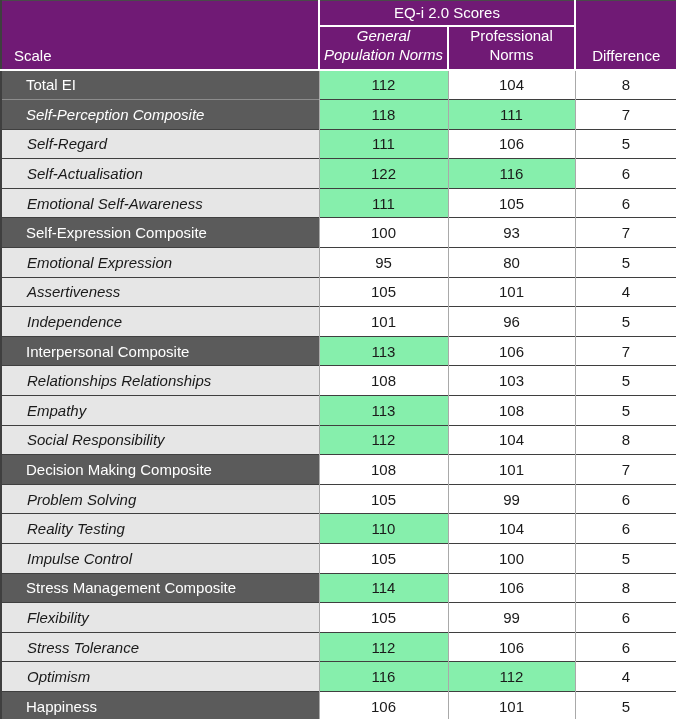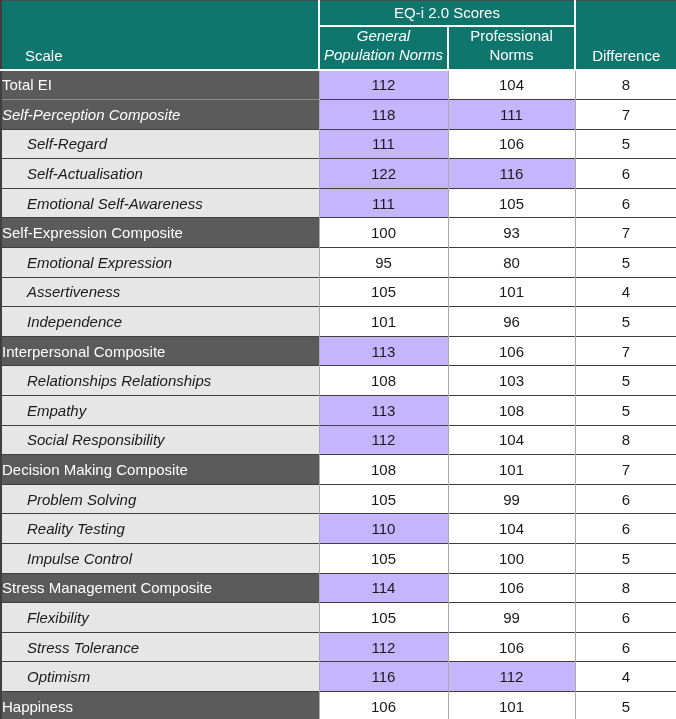--- a/index.html
+++ b/index.html
@@ -25,38 +25,38 @@
     border-top: 1px solid #4a4a4a;
     border-bottom: 2px solid #3f3f3f;
     border-right: 1px solid #a9a9a9;
   }
   col.c-scale { width: 318px; }
   col.c-gen   { width: 129px; }
   col.c-pro   { width: 127px; }
   col.c-diff  { width: 102px; }
 
   thead th {
-    background: #0f766e;
+    background: #701a75;
     color: #ffffff;
     font-weight: normal;
     vertical-align: bottom;
     overflow: hidden;
   }
   th.eqi-title {
     height: 21px;
     text-align: center;
     vertical-align: middle;
     border-left: 2px solid #ffffff;
     border-right: 2px solid #ffffff;
     border-bottom: 2px solid #ffffff;
     padding: 1px 0 2px 0;
   }
   th.scale-head {
     text-align: left;
-    padding: 0 0 5px 23px;
+    padding: 0 0 5px 12px;
     border-bottom: 2px solid #ffffff;
   }
   th.diff-head {
     text-align: center;
     padding: 8px 0 5px 0;
     border-left: 2px solid #ffffff;
     border-bottom: 2px solid #ffffff;
   }
   th.norm-head {
     height: 37px;
@@ -70,41 +70,41 @@
 
   tbody td {
     height: 28.6px;
     border-top: 1px solid #3f3f3f;
     padding: 0;
     overflow: hidden;
     white-space: nowrap;
   }
   td.scale {
     text-align: left;
-    padding-left: 0;
+    padding-left: 24px;
   }
   tr.composite td.scale {
     background: #5b5b5b;
     color: #ffffff;
   }
   tr.subscale td.scale {
     background: #e6e6e6;
     color: #1a1a1a;
     padding-left: 25px;
     font-style: italic;
   }
   
   tr.composite + tr.composite td.scale { border-top-color: #8c8c8c; font-style: italic; }
 
   td.num {
     text-align: center;
     background: #ffffff;
     border-left: 1px solid #a9a9a9;
   }
-  td.num.shaded { background: #c4b5fd; }
+  td.num.shaded { background: #86efac; }
 </style>
 </head>
 <body>
 
 <div class="page">
   <table class="scores">
     <colgroup>
       <col class="c-scale">
       <col class="c-gen">
       <col class="c-pro">

